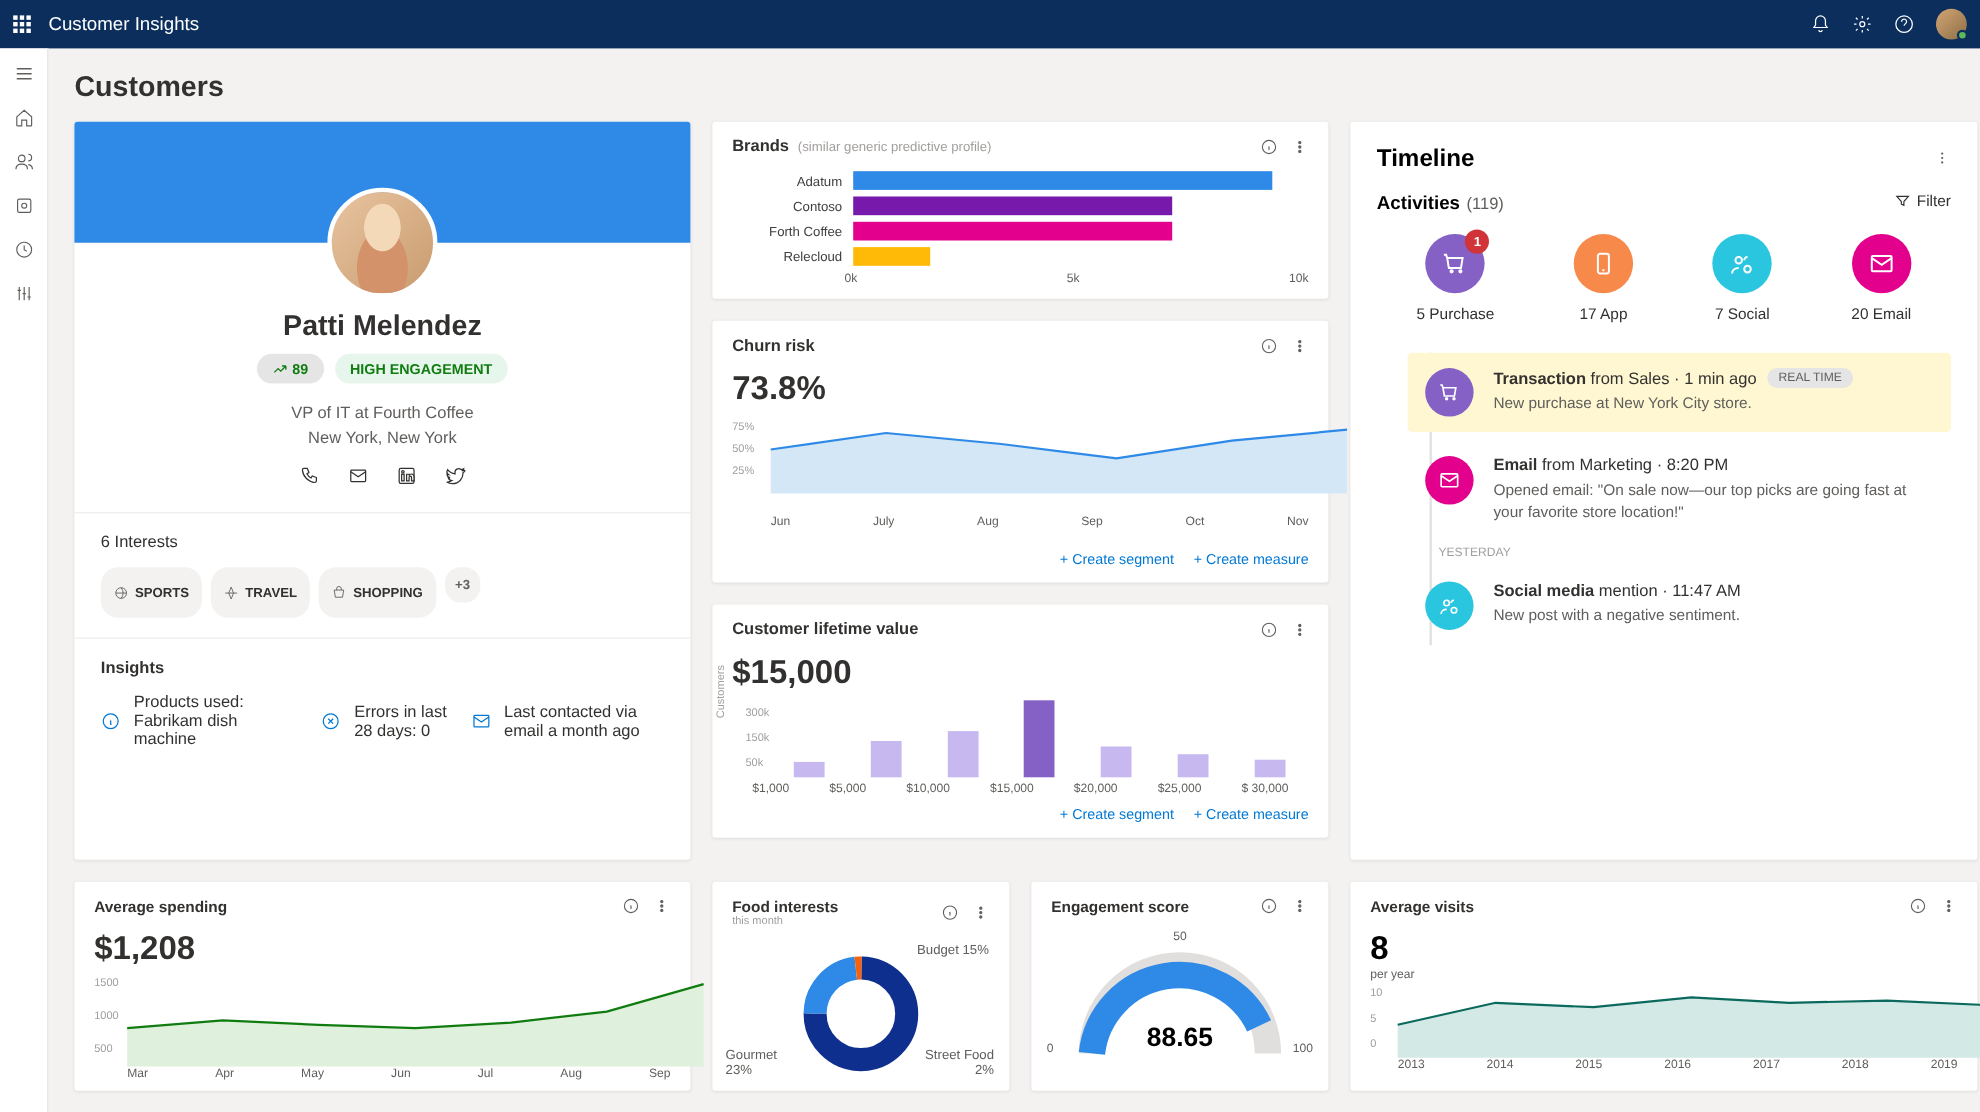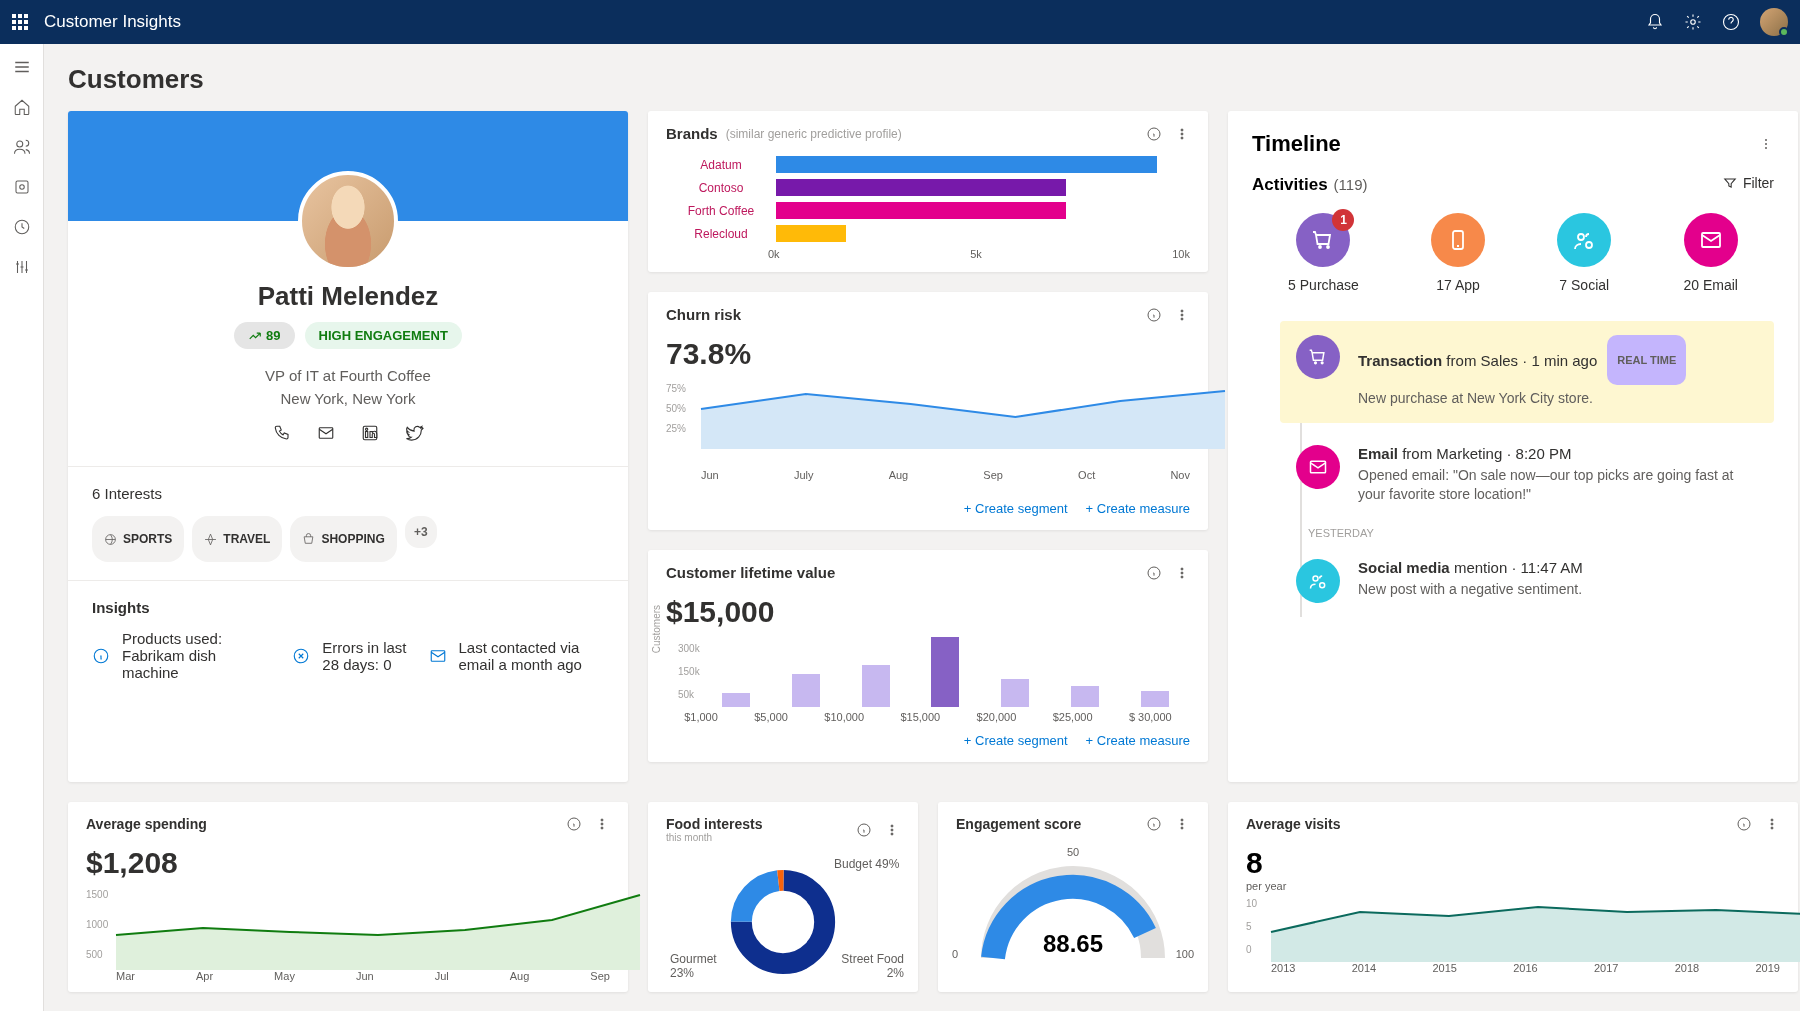--- a/index.html
+++ b/index.html
@@ -42,21 +42,21 @@
 .chip-more{background:#f3f2f1;width:32px;height:28px;border-radius:14px;justify-content:center;font-size:12px;color:#605e5c}
 .insights-list{display:flex;flex-direction:row;gap:18px}
 .insight-item{display:flex;align-items:center;gap:12px;color:#323130;font-size:15px}
 .insight-item svg{width:18px;height:18px;flex-shrink:0}
 .card-head{display:flex;align-items:center;padding:14px 18px;gap:8px}
 .card-title{font-size:15px;font-weight:600;color:#323130}
 .card-sub{font-size:12px;color:#a19f9d}
 .card-actions{margin-left:auto;display:flex;gap:12px;align-items:center}
 .card-actions svg{width:16px;height:16px;stroke:#605e5c;fill:none;stroke-width:1.5}
 .hbar-row{display:flex;align-items:center;margin-bottom:6px}
-.hbar-label{width:110px;text-align:center;font-size:12px;color:#be185d;}
+.hbar-label{width:110px;text-align:right;font-size:12px;color:#404040;padding-right:10px}
 .hbar-track{flex:1;height:17px}
 .hbar-fill{height:100%}
 .hbar-axis{display:flex;justify-content:space-between;padding-left:120px;padding-right:18px;font-size:11px;color:#605e5c;margin-top:4px;padding-bottom:12px}
 .big-metric{font-size:30px;font-weight:600;color:#323130;padding:0 18px 8px}
 .churn-chart{padding:0 18px 8px;position:relative;height:90px}
 .churn-yticks{position:absolute;left:18px;top:0;font-size:10px;color:#a19f9d;line-height:20px}
 .card-footer{display:flex;justify-content:flex-end;gap:18px;padding:10px 18px 14px;font-size:13px}
 .link{color:#0078d4;cursor:pointer}
 .clv-bars{display:flex;align-items:flex-end;justify-content:space-around;height:70px;padding:0 18px}
 .clv-bars div{width:28px;background:#c7b8f0}
@@ -78,21 +78,21 @@
 .tl-meta{display:flex;justify-content:space-between;font-size:12px;color:#605e5c;padding:0 0 10px 28px}
 .tl-items{position:relative;padding-left:28px}
 .tl-line{position:absolute;left:48px;top:0;bottom:0;width:2px;background:#e1dfdd}
 .tl-item{display:flex;gap:18px;padding:14px 16px;position:relative;margin-bottom:8px;border-radius:4px}
 .tl-item.highlight{background:#fef7d1}
 .tl-icon{width:44px;height:44px;border-radius:50%;flex-shrink:0;display:flex;align-items:center;justify-content:center;z-index:1}
 .tl-icon svg{width:20px;height:20px;stroke:#fff;fill:none;stroke-width:1.8}
 .tl-body{flex:1}
 .tl-title-row{display:flex;align-items:center;gap:10px;margin-bottom:4px}
 .tl-title{font-size:15px;color:#323130}
-.tl-pill{background:#c4b5fd;color:#605e5c;font-size:11px;padding:19px 10px;border-radius:10px;font-weight:700}
+.tl-pill{background:#e5e5e5;color:#605e5c;font-size:11px;padding:3px 10px;border-radius:10px;font-weight:400}
 .tl-desc{font-size:14px;color:#605e5c;line-height:1.4}
 .tl-day{font-size:11px;color:#a19f9d;padding-left:28px;margin:6px 0}
 .row2{display:grid;grid-template-columns:560px 270px 270px 570px;gap:20px;margin-top:20px}
 .mini-title{font-size:14px;color:#323130;font-weight:600}
 .avg-val{font-size:30px;font-weight:600;color:#323130;padding:0 18px}
 .line-chart{height:90px;padding:0 18px 8px;position:relative}
 .xaxis{display:flex;justify-content:space-between;font-size:11px;color:#605e5c;padding:0 18px 10px}
 .donut{position:relative;width:110px;height:110px;margin:10px auto}
 .food-labels{position:absolute;font-size:12px;color:#605e5c}
 .gauge-wrap{position:relative;height:110px;display:flex;align-items:flex-end;justify-content:center}
@@ -561,22 +561,22 @@
               </svg>
             </div>
           </div>
         <div class="donut">
           <svg width="110" height="110" viewBox="0 0 42 42">
             <circle cx="21" cy="21" r="15.9" fill="none" stroke="#0e2f8e" stroke-width="8" stroke-dasharray="75 25" stroke-dashoffset="25"></circle>
             <circle cx="21" cy="21" r="15.9" fill="none" stroke="#2e8ae6" stroke-width="8" stroke-dasharray="23 77" stroke-dashoffset="50"></circle>
             <circle cx="21" cy="21" r="15.9" fill="none" stroke="#f7630c" stroke-width="8" stroke-dasharray="2 98" stroke-dashoffset="27"></circle>
           </svg>
         </div>
-        <div class="food-labels" style="top:55px;right:14px;text-align:left;width:70px">Budget 49%</div>
-        <div class="food-labels" style="bottom:12px;left:22px;width:70px">Gourmet 23%</div>
+        <div class="food-labels" style="top:55px;right:14px;text-align:left;width:70px">Budget 15%</div>
+        <div class="food-labels" style="bottom:12px;left:12px;width:70px">Gourmet 23%</div>
         <div class="food-labels" style="bottom:12px;right:14px;width:80px;text-align:right">Street Food 2%</div>
       </div>
 
       <div class="card">
         <div class="card-head">
             <span class="mini-title">Engagement score</span>
             <div class="card-actions">
               <svg viewBox="0 0 24 24">
                 <circle cx="12" cy="12" r="9"></circle>
                 <path d="M12 8h.01M11 12h1v4"></path>

